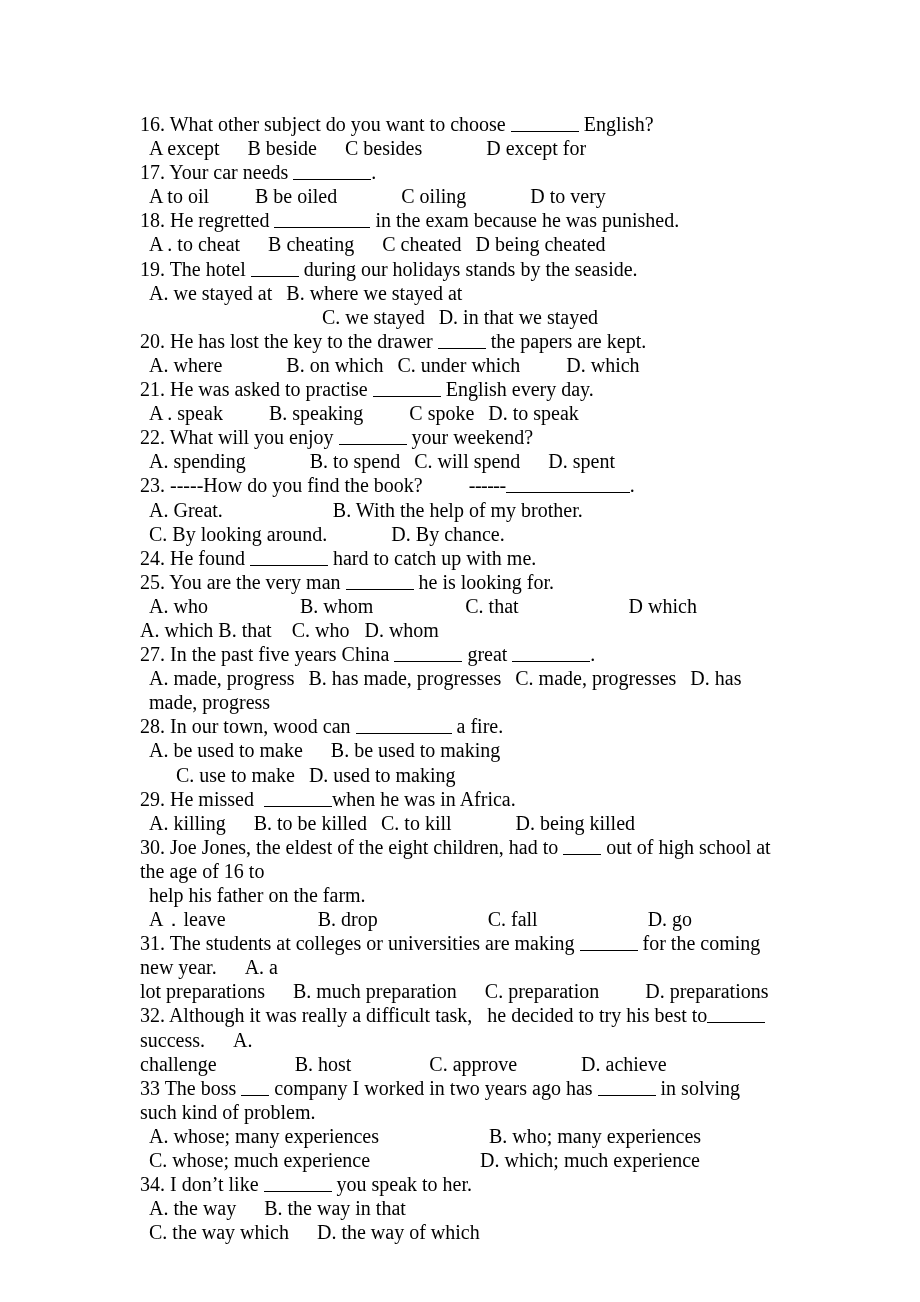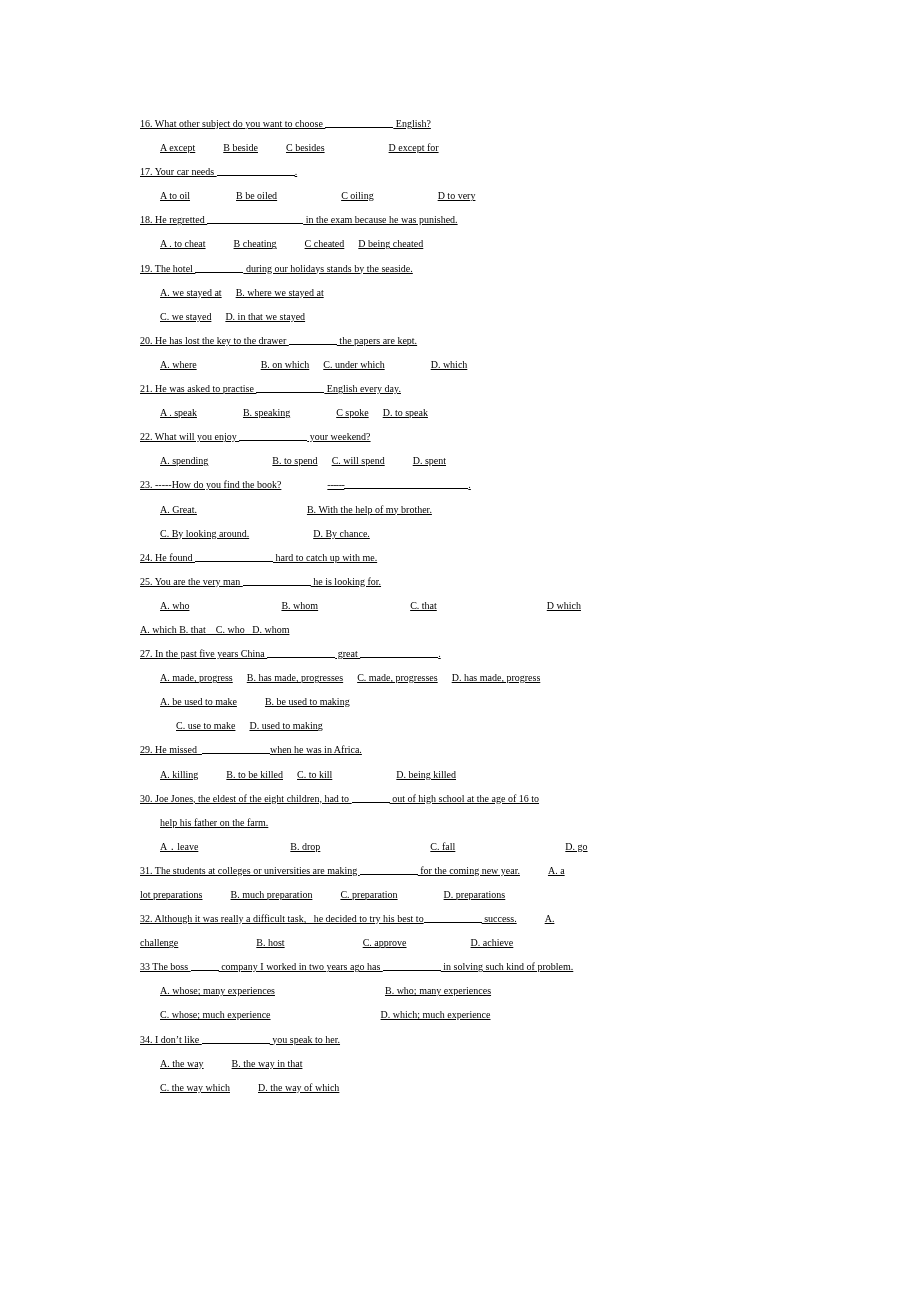--- a/index.html
+++ b/index.html
@@ -18,31 +18,30 @@
     position: relative;
     width: 920px;
     height: 1302px;
     box-sizing: border-box;
     padding: 112px 140px 0 140px;
   }
   .doc-body {
     width: 640px;
   }
   .line {
-    font-size: 10px;
+    font-size: 20px;
     line-height: 24.1px;
     white-space: pre-wrap;
     letter-spacing: 0px;
-    text-decoration: underline;
   }
   
   .ind-0  { margin-left: 0px; }
-  .ind-2  { margin-left: 20px; }
+  .ind-2  { margin-left: 9px; }
   .ind-3  { margin-left: 22px; }
-  .ind-neg{ margin-left: 20px; }
+  .ind-neg{ margin-left: 0; text-align: center; }
   .just {
     text-align: justify;
     text-align-last: justify;
   }
   
   .blk {
     display: inline-block;
     border-bottom: 1px solid #000;
     vertical-align: baseline;
     height: 0.92em;
@@ -97,20 +96,21 @@
     <div class="line ind-0"><span>24. He found </span><span class="blk w8"></span><span> hard to catch up with me.</span></div>
 
     <div class="line ind-0"><span>25. You are the very man </span><span class="blk w7"></span><span> he is looking for.</span></div>
     <div class="line ind-2"><span>A. who</span><span class="gap-xl"></span><span class="gap-m"></span><span>B. whom</span><span class="gap-xl"></span><span class="gap-m"></span><span>C. that</span><span class="gap-xl"></span><span class="gap-l"></span><span>D which</span></div>
 
     <div class="line ind-0">A. which B. that    C. who   D. whom</div>
 
     <div class="line ind-0"><span>27. In the past five years China </span><span class="blk w7"></span><span> great </span><span class="blk w8"></span><span>.</span></div>
     <div class="line ind-2"><span>A. made, progress</span><span class="gap-s"></span><span>B. has made, progresses</span><span class="gap-s"></span><span>C. made, progresses</span><span class="gap-s"></span><span>D. has made, progress</span></div>
 
+    <div class="line ind-0"><span>28. In our town, wood can </span><span class="blk w10"></span><span> a fire.</span></div>
     <div class="line ind-2"><span>A. be used to make</span><span class="gap-m"></span><span>B. be used to making</span></div>
     <div class="line ind-3"><span class="gap-s"></span><span>C. use to make</span><span class="gap-s"></span><span>D. used to making</span></div>
 
     <div class="line ind-0"><span>29. He missed  </span><span class="blk w7"></span><span>when he was in Africa.</span></div>
     <div class="line ind-2"><span>A. killing</span><span class="gap-m"></span><span>B. to be killed</span><span class="gap-s"></span><span>C. to kill</span><span class="gap-xl"></span><span>D. being killed</span></div>
 
     <div class="line ind-0"><span>30. Joe Jones, the eldest of the eight children, had to </span><span class="blk w4"></span><span> out of high school at the age of 16 to</span></div>
     <div class="line ind-2">help his father on the farm.</div>
     <div class="line ind-2"><span>A．leave</span><span class="gap-xl"></span><span class="gap-m"></span><span>B. drop</span><span class="gap-xl"></span><span class="gap-l"></span><span>C. fall</span><span class="gap-xl"></span><span class="gap-l"></span><span>D. go</span></div>
 

